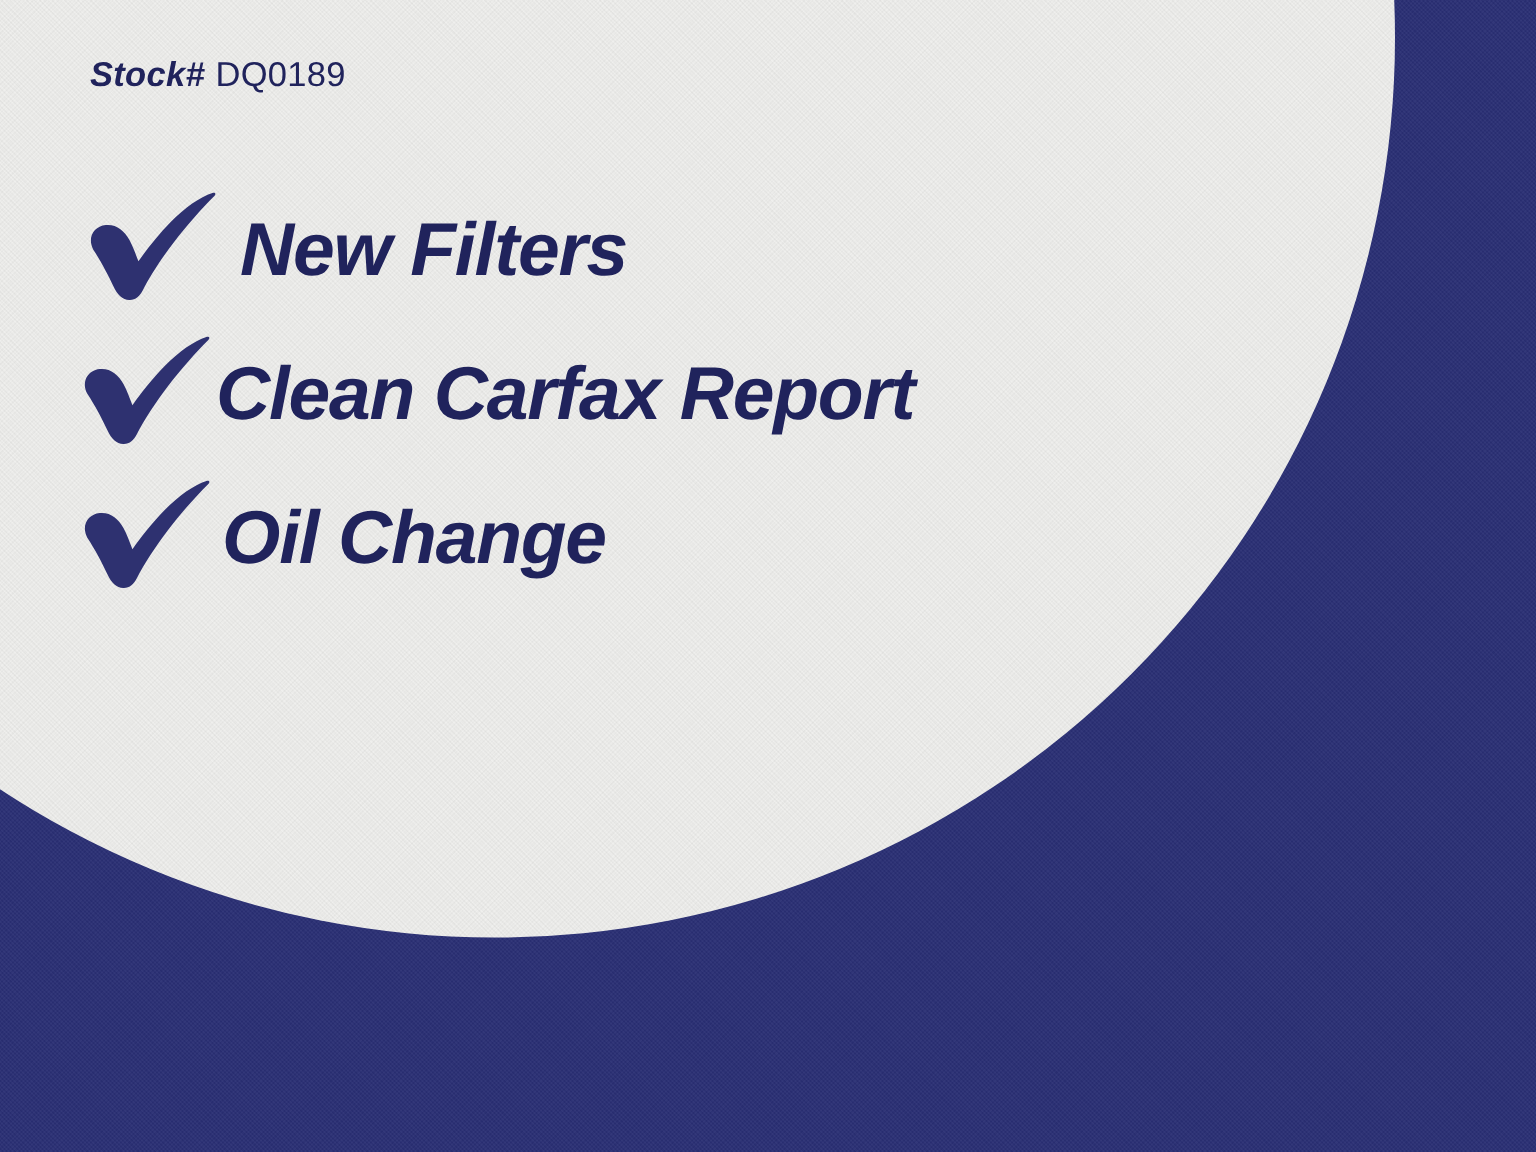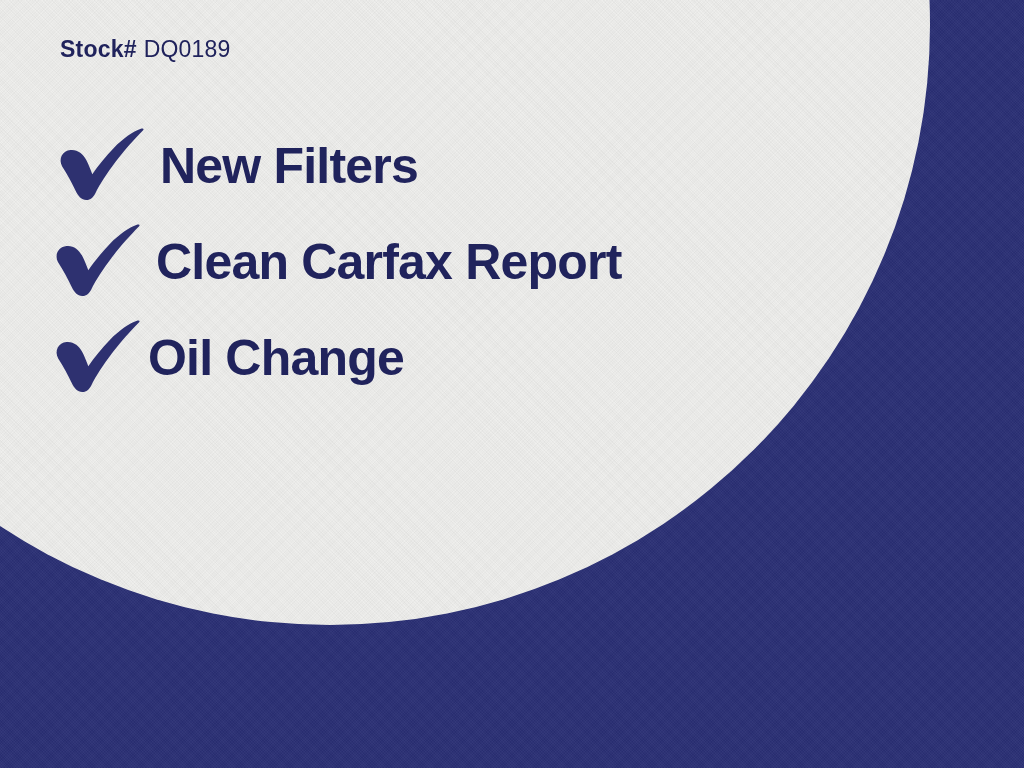--- a/index.html
+++ b/index.html
@@ -58,32 +58,34 @@
     position: absolute;
     left: 60px;
     top: 36px;
     font-size: 23px;
     letter-spacing: 0.2px;
     color: #20235c;
     white-space: nowrap;
   }
   .stock-label {
     font-weight: bold;
+    font-style: italic;
   }
   .stock-value {
     font-weight: normal;
     margin-left: 7px;
   }
 
   
   .feature-list {
     position: absolute;
     left: 50px;
     top: 118px;
     width: 760px;
+    font-style: italic;
   }
   .feature-row {
     display: flex;
     align-items: center;
     height: 96px;
   }
   .check-icon {
     flex: 0 0 auto;
     width: 92px;
     height: 76px;
@@ -95,21 +97,21 @@
     font-size: 50px;
     letter-spacing: -0.8px;
     white-space: nowrap;
     line-height: 1;
   }
 
   
   .row-0 .check-icon { margin-left: 6px; }
   .row-0 .feature-label { margin-left: 12px; }
   .row-1 .check-icon { margin-left: 2px; }
-  .row-1 .feature-label { margin-left: 12px; }
+  .row-1 .feature-label { margin-left: 0px; }
   .row-2 .check-icon { margin-left: 2px; }
   .row-2 .feature-label { margin-left: 4px; }
 </style>
 </head>
 <body>
 
 <div id="canvas">
 
   <div class="texture"></div>
 

